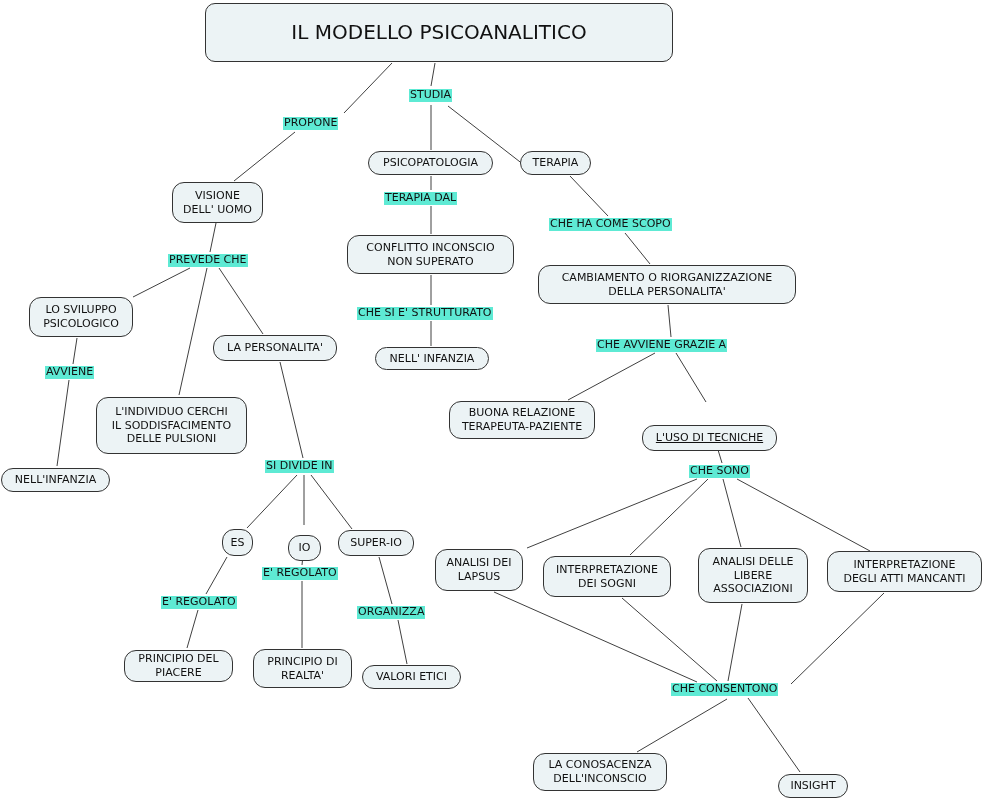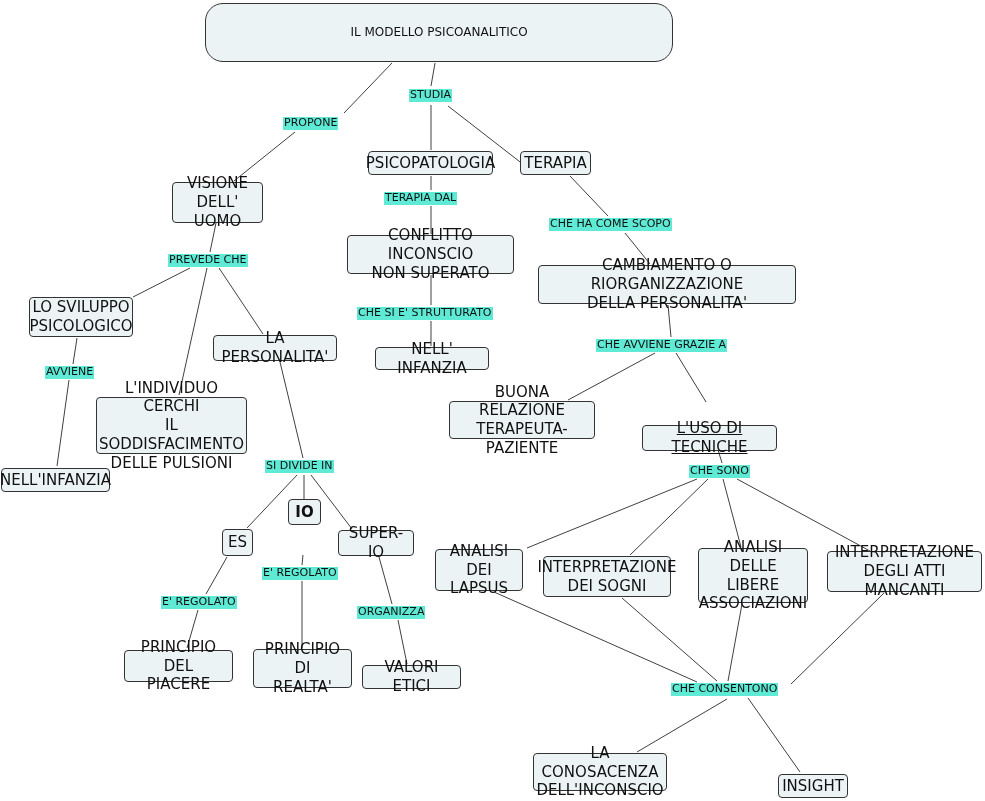--- a/index.html
+++ b/index.html
@@ -18,34 +18,34 @@
   .map svg.wires {
     position: absolute;
     left: 0; top: 0;
     width: 985px; height: 801px;
   }
   .node {
     position: absolute;
     box-sizing: border-box;
     background: #ecf3f5;
     border: 1px solid #333333;
-    border-radius: 4px;
+    border-radius: 12px;
     color: #111111;
-    font-size: 15px;
+    font-size: 11px;
     line-height: 1.25;
     display: flex;
     align-items: center;
     justify-content: center;
     text-align: center;
     white-space: pre-line;
     padding: 1px 4px;
   }
   .node.title {
-    font-size: 12px;
-    border-radius: 18px;
+    font-size: 20px;
+    border-radius: 10px;
   }
   .lbl {
     position: absolute;
     color: #111111;
     font-size: 11px;
     line-height: 1.15;
     white-space: nowrap;
     background: #5eead4;
     padding: 0 1px;
   }
@@ -115,21 +115,21 @@
   <div class="node" style="left:213px; top:335px; width:124px; height:26px;">LA PERSONALITA'</div>
   <div class="node" style="left:375px; top:347px; width:114px; height:23px;">NELL' INFANZIA</div>
   <div class="node" style="left:96px;  top:397px; width:151px; height:57px;">L'INDIVIDUO CERCHI
 IL SODDISFACIMENTO
 DELLE PULSIONI</div>
   <div class="node" style="left:449px; top:401px; width:146px; height:38px;">BUONA RELAZIONE
 TERAPEUTA-PAZIENTE</div>
   <div class="node" style="left:642px; top:425px; width:135px; height:26px;text-decoration:underline;">L'USO DI TECNICHE</div>
   <div class="node" style="left:1px;   top:468px; width:109px; height:24px;">NELL'INFANZIA</div>
   <div class="node" style="left:222px; top:529px; width:31px;  height:27px;">ES</div>
-  <div class="node" style="left:288px; top:499px; width:33px;  height:26px;font-weight:bold;">IO</div>
+  <div class="node" style="left:288px; top:535px; width:33px;  height:26px;">IO</div>
   <div class="node" style="left:338px; top:530px; width:76px;  height:26px;">SUPER-IO</div>
   <div class="node" style="left:435px; top:549px; width:88px;  height:42px;">ANALISI DEI
 LAPSUS</div>
   <div class="node" style="left:543px; top:556px; width:128px; height:41px;">INTERPRETAZIONE
 DEI SOGNI</div>
   <div class="node" style="left:698px; top:548px; width:110px; height:55px;">ANALISI DELLE
 LIBERE
 ASSOCIAZIONI</div>
   <div class="node" style="left:827px; top:551px; width:155px; height:41px;">INTERPRETAZIONE
 DEGLI ATTI MANCANTI</div>

